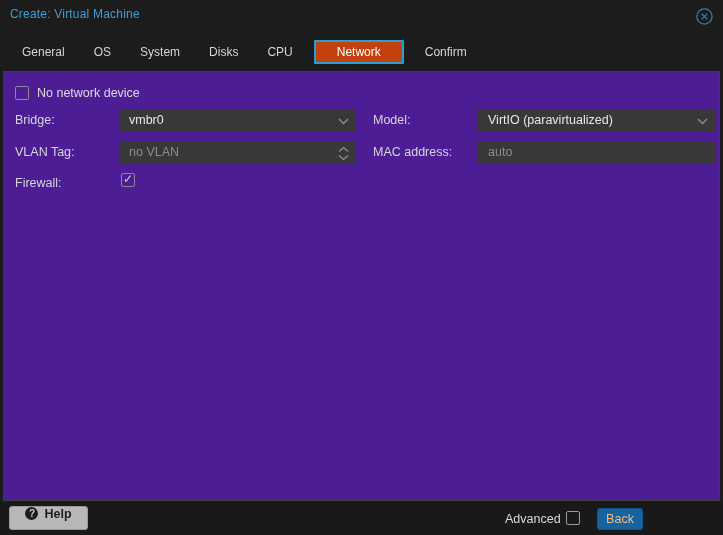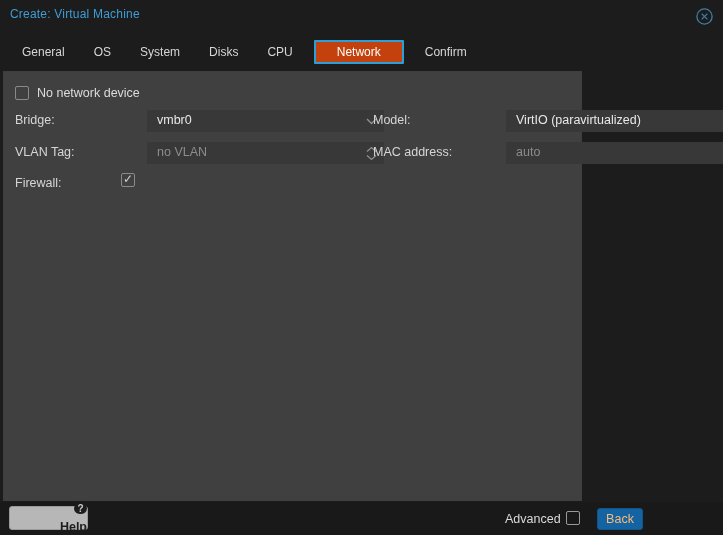--- a/index.html
+++ b/index.html
@@ -30,57 +30,57 @@
     padding:5px 6px; font-size:12px; color:#d6d6d6; cursor:pointer;
     border:2px solid transparent; white-space:nowrap;
   }
   .tab.active {
     border:2px solid #2b9fd9; background:#c2410c; color:#ffffff;
     border-radius:1px; padding:3px 21px;
   }
 
   
   .panel {
-    position:absolute; left:3px; top:71px; width:579px; height:430px;
-    background:#404040; border:1px solid #3e3e3e;
+    position:absolute; left:3px; top:71px; width:717px; height:430px;
+    background:#4c1d95; border:1px solid #3e3e3e;
   }
   .cb {
     position:absolute; width:14px; height:14px;
     border:1px solid #8a8a8a; border-radius:2px; background:transparent;
     cursor:pointer;
   }
   .cb.checked::after {
     content:"\2713";
     position:absolute; left:1px; top:-2px;
     font-size:12px; color:#cfcfcf;
   }
   .cb-label { position:absolute; font-size:12.5px; color:#dcdcdc; }
   .flabel { position:absolute; font-size:12.5px; color:#d6d6d6; }
   .field {
     position:absolute; height:22px; width:237px;
     background:#383838; font-size:12.5px; color:#e8e8e8;
     line-height:21px; padding:0 24px 0 10px;
-    white-space:nowrap; overflow:hidden; cursor:pointer;margin-left:28px;
+    white-space:nowrap; overflow:hidden; cursor:pointer;
   }
   .field.placeholder, .field.disabled { color:#8c8c8c; cursor:default; }
   .trigger {
     position:absolute; right:6px; top:0; height:22px; width:14px;
     display:flex; align-items:center; justify-content:center;
   }
 
   
   .footer {
     position:absolute; left:0; top:502px; width:723px; height:33px;
     background:#191919;
   }
   .help-btn {
     position:absolute; left:9px; top:4px; width:79px; height:24px;
     background:#b7b7b7; border:1px solid #9a9a9a; border-radius:3px;
-    display:flex; align-items:flex-end; justify-content:center; gap:6px;
-    font-size:12.5px; font-weight:700; color:#1d1d1d; cursor:pointer;flex-direction:column;
+    display:flex; align-items:flex-start; justify-content:center; gap:6px;
+    font-size:12.5px; font-weight:700; color:#1d1d1d; cursor:pointer;
   }
   .help-icon {
     width:13px; height:13px; border-radius:50%; background:#1d1d1d;
     color:#c9c9c9; font-size:10px; font-weight:700;
     display:flex; align-items:center; justify-content:center;
   }
   .help-icon::after { content:"?"; }
   .adv-label { position:absolute; left:505px; top:10px; font-size:12.5px; color:#dadada; }
   .adv-cb { left:566px; top:9px; border-color:#9a9a9a; }
   .btn {

